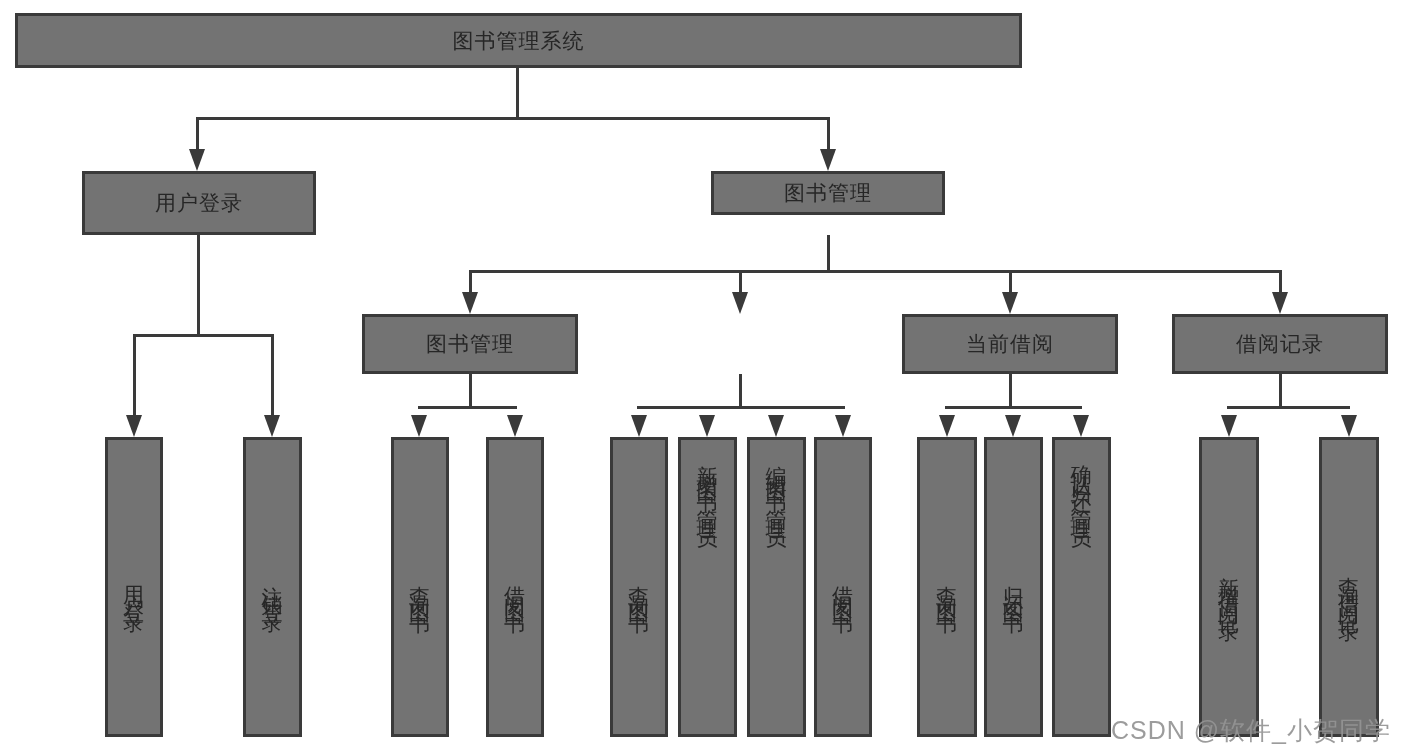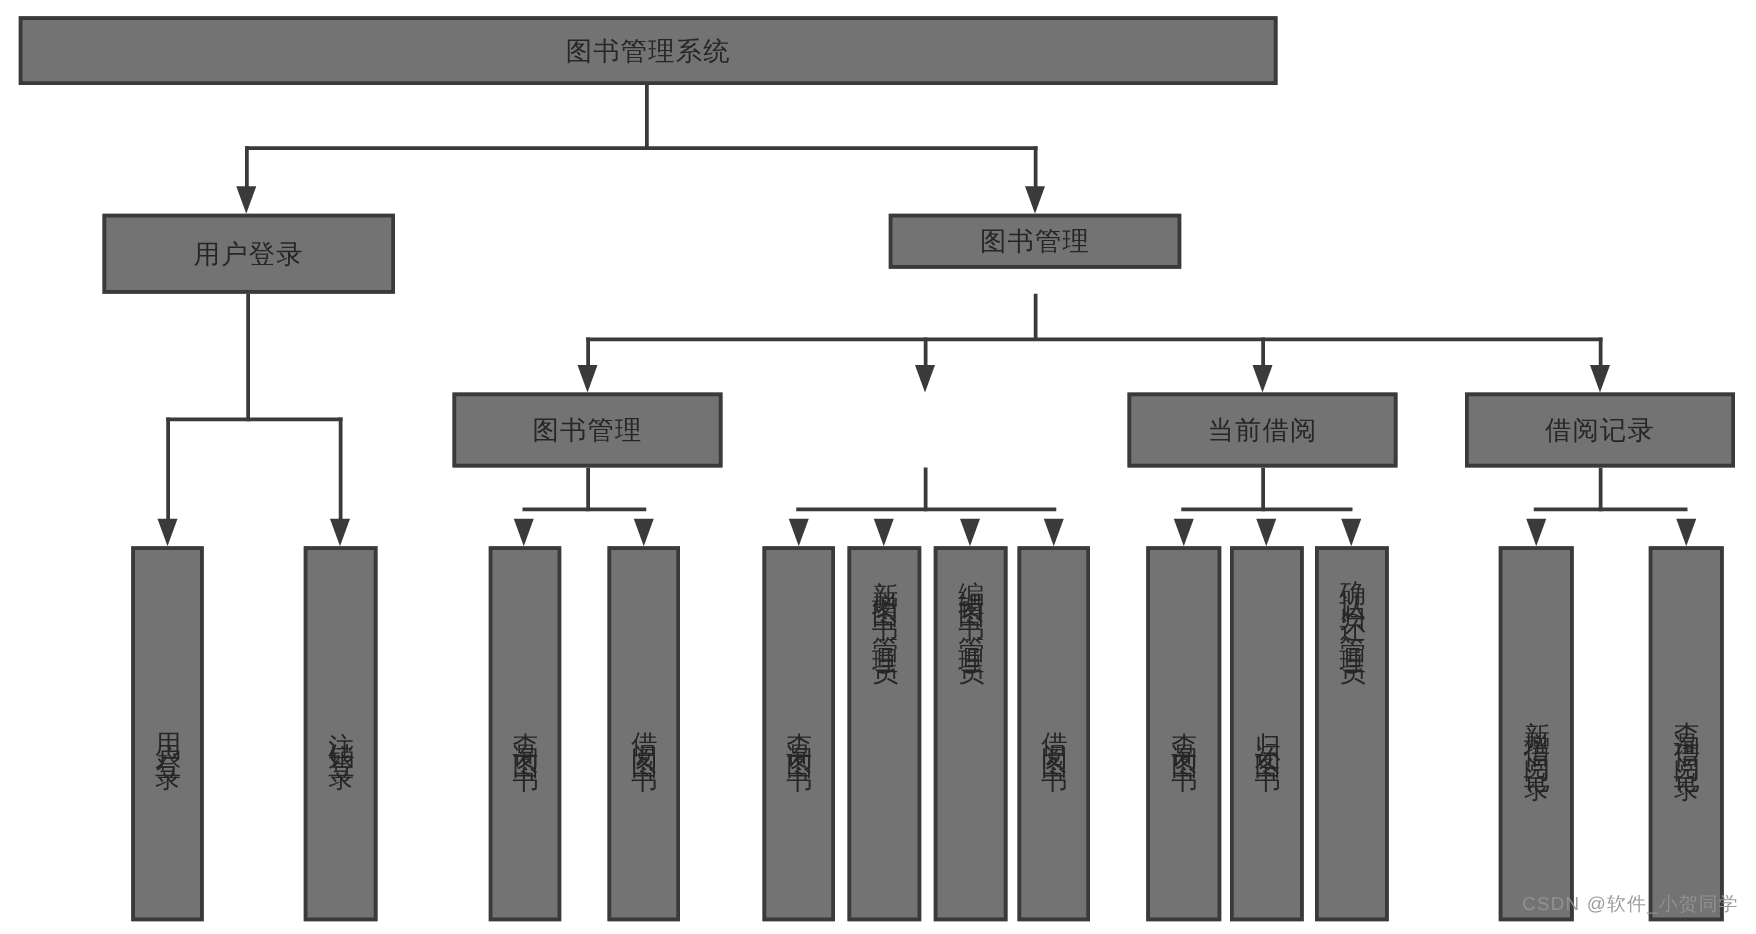--- a/index.html
+++ b/index.html
@@ -53,21 +53,21 @@
     width:0;height:0;
     border-left:8px solid transparent;
     border-right:8px solid transparent;
     border-top:22px solid var(--line);
     z-index:1;
   }
   .watermark{
     position:absolute;
     right:14px;
     top:714px;
-    font-size:15px;
+    font-size:25px;
     color:rgba(148,148,148,0.92);
     letter-spacing:1px;
     z-index:5;
     white-space:nowrap;
   }
 </style>
 </head>
 <body>
 
 <div class="canvas">

